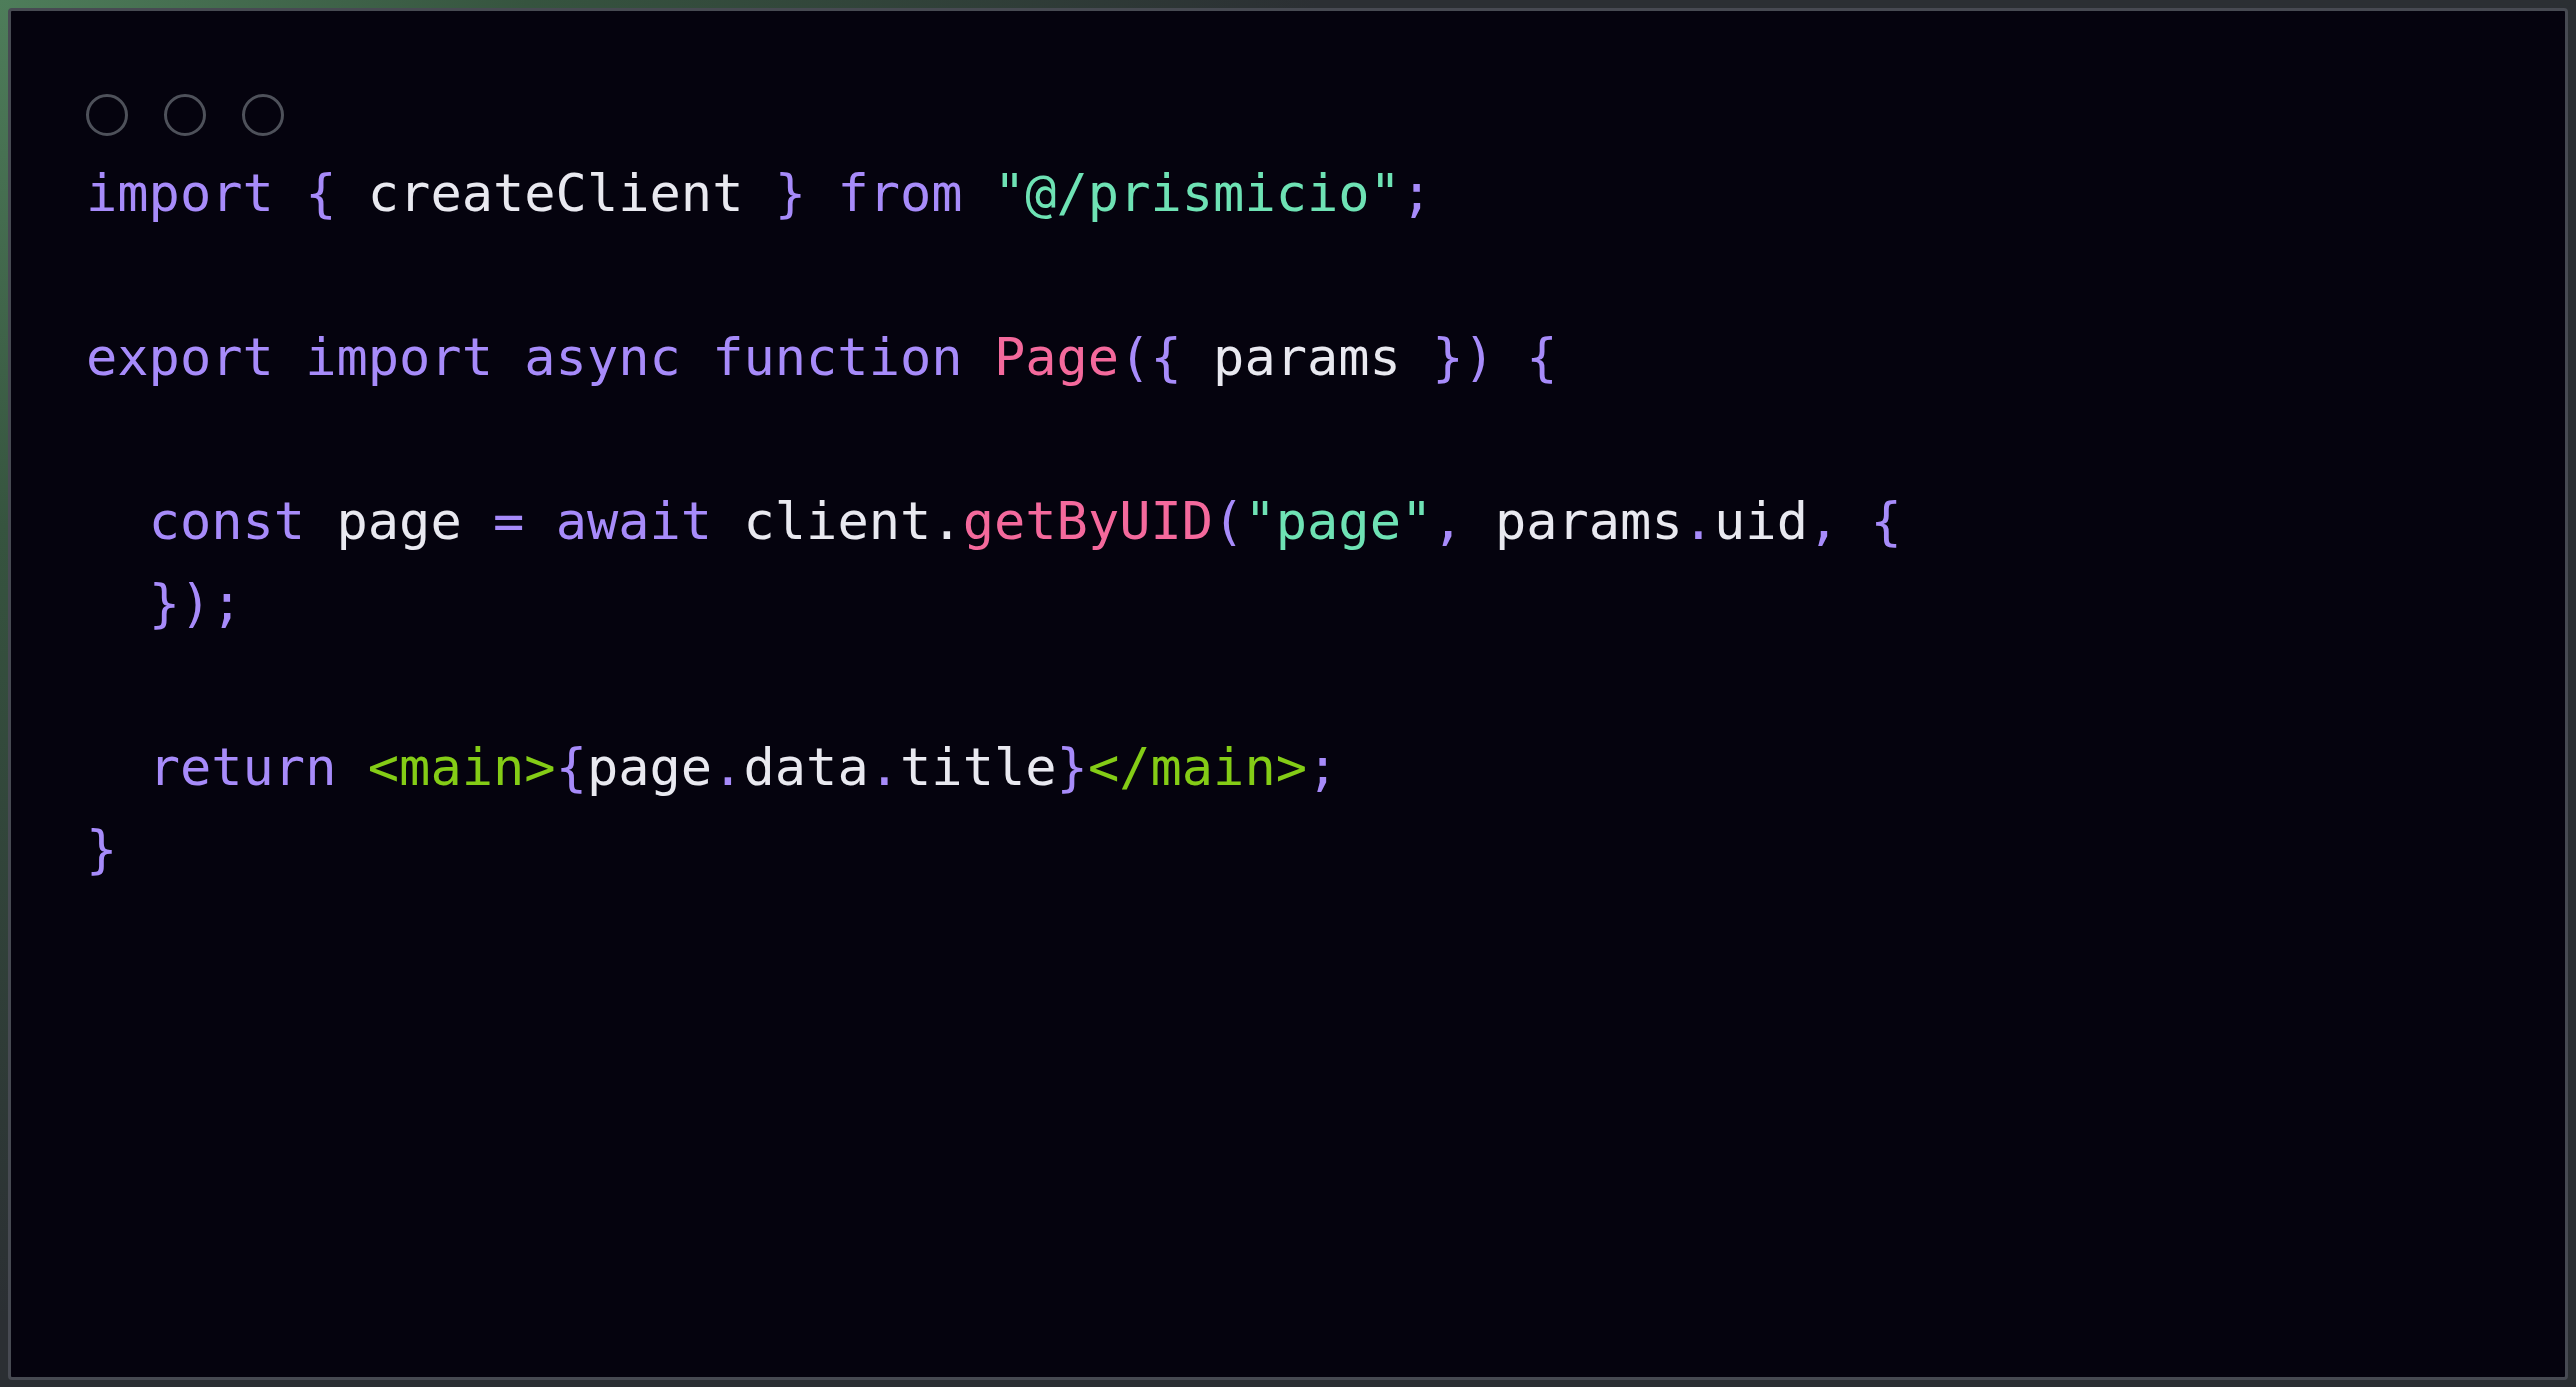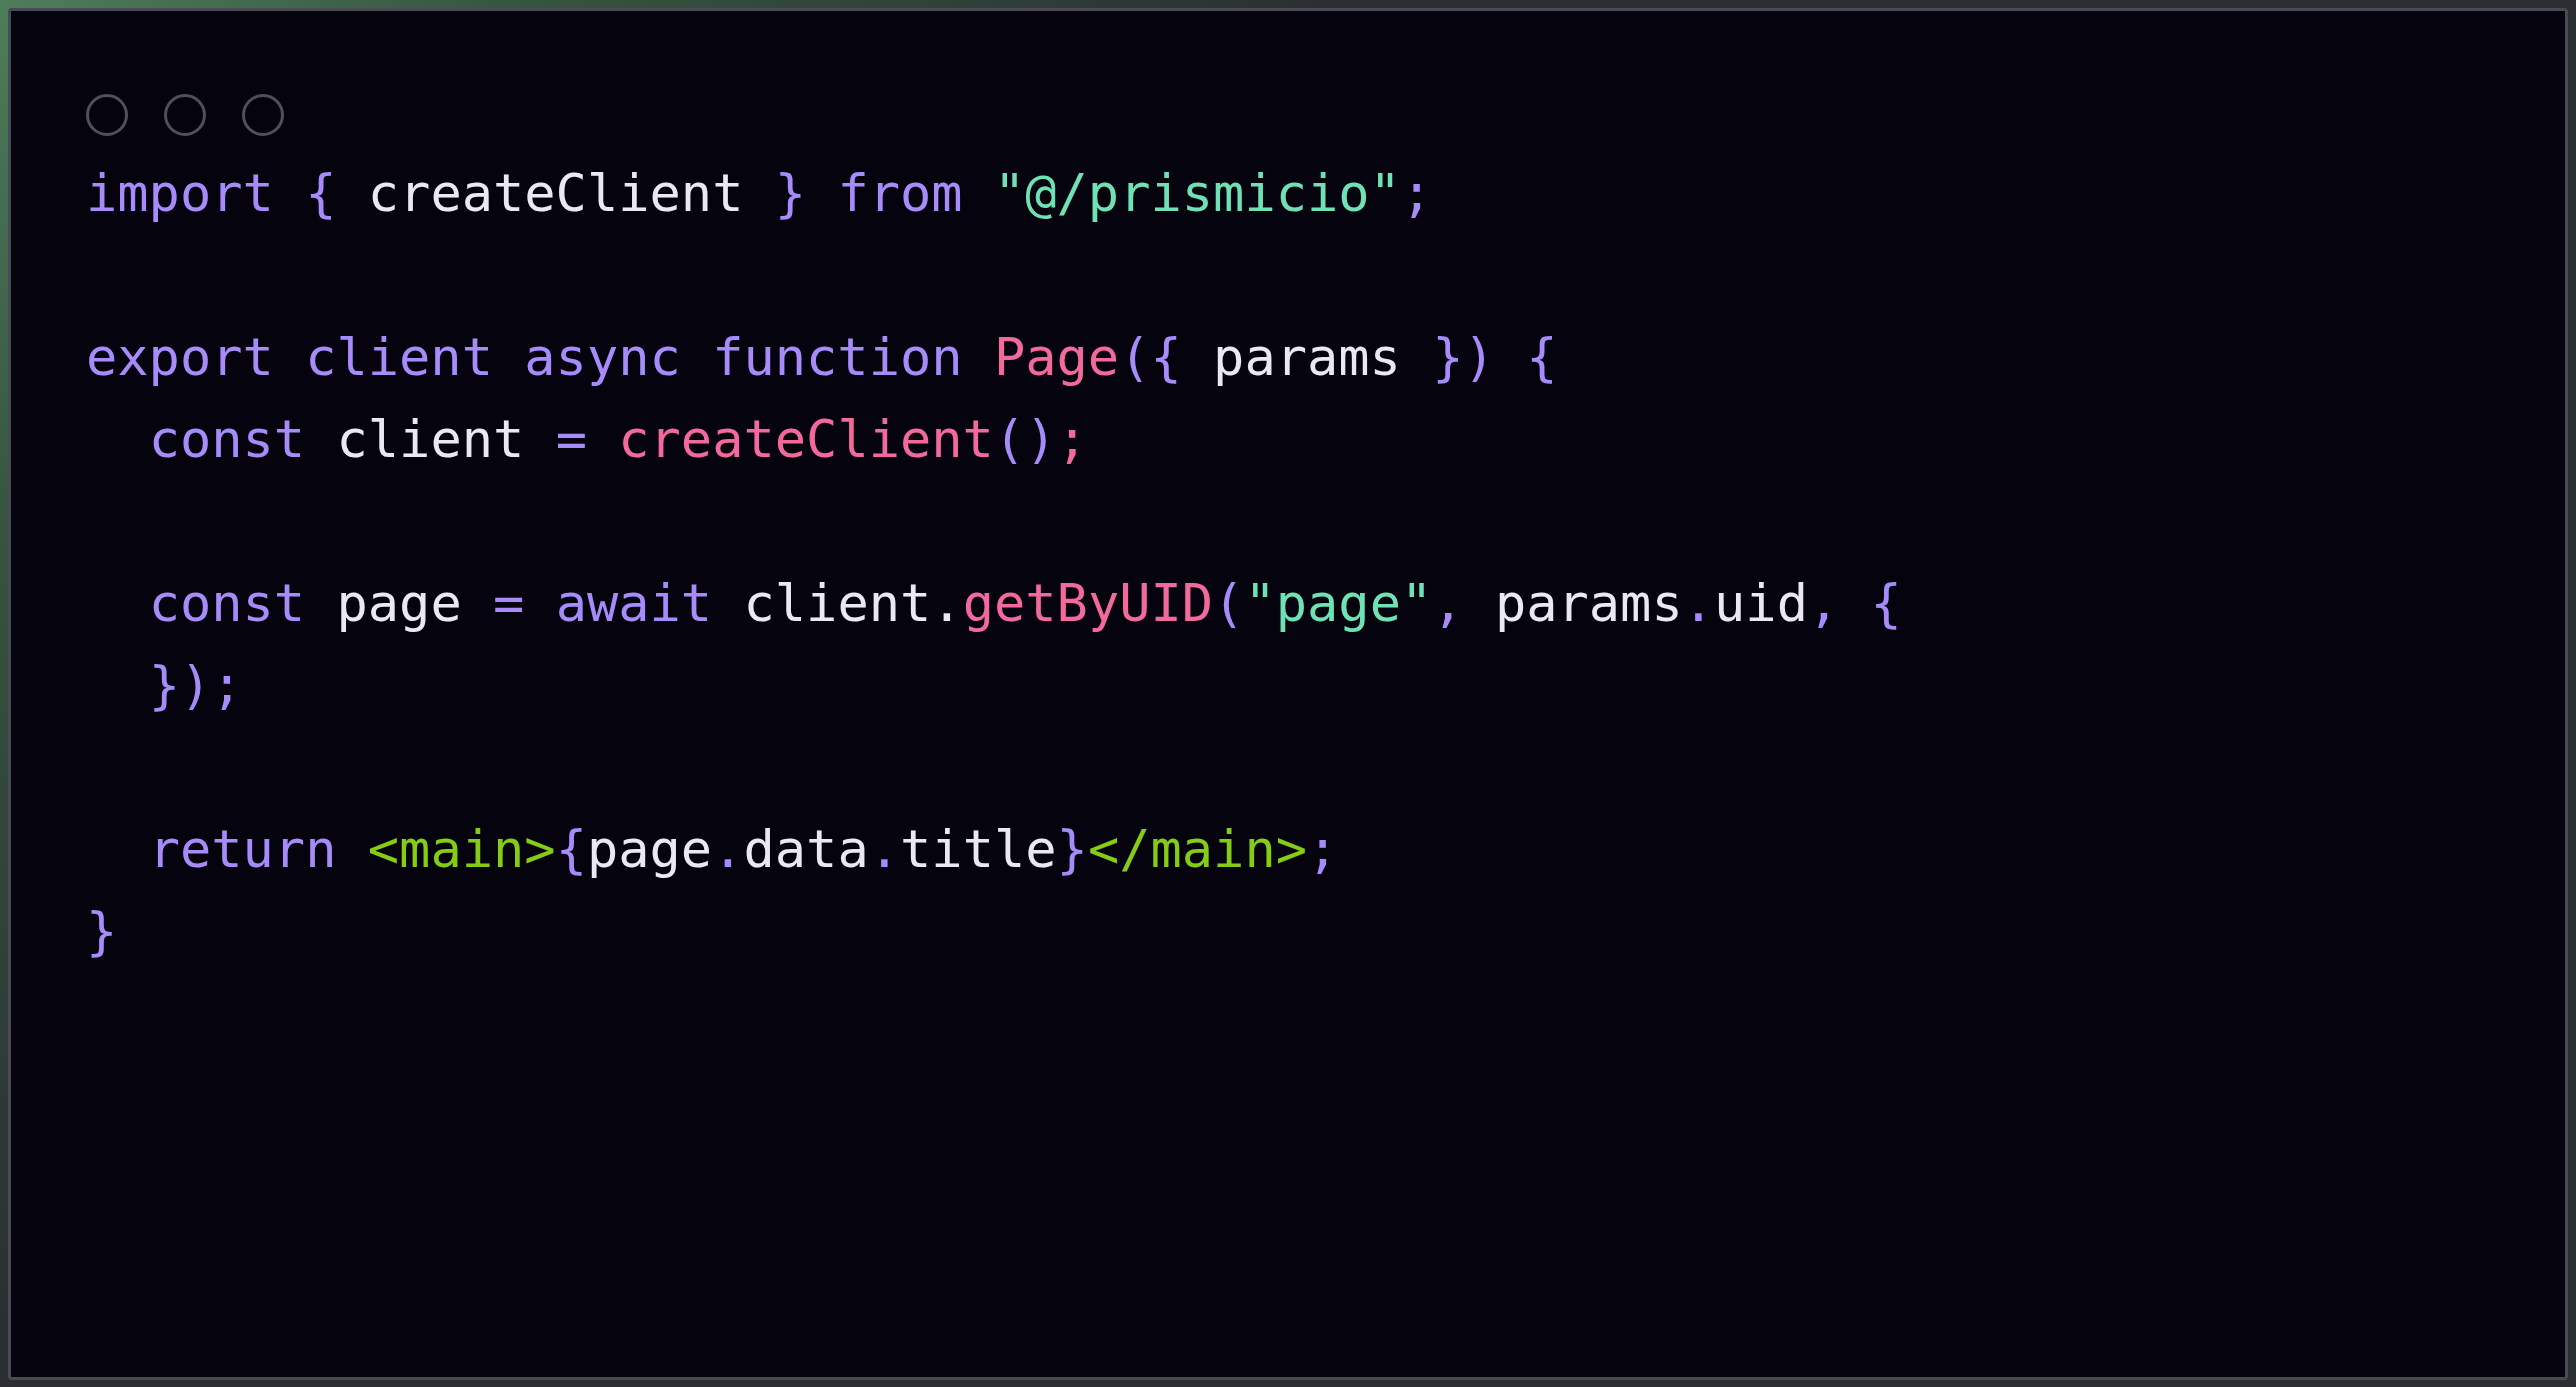--- a/index.html
+++ b/index.html
@@ -78,22 +78,21 @@
 
   <div class="titlebar">
     <span class="dot"></span>
     <span class="dot"></span>
     <span class="dot"></span>
   </div>
 
   <div class="code-area">
     <pre class="code" id="code-block"><span class="code-line"><span class="tok-kw">import</span><span class="tok-var"> </span><span class="tok-kw">{</span><span class="tok-var"> createClient </span><span class="tok-kw">}</span><span class="tok-var"> </span><span class="tok-kw">from</span><span class="tok-var"> </span><span class="tok-str">"@/prismicio"</span><span class="tok-kw">;</span>
 </span><span class="code-line">
-</span><span class="code-line"><span class="tok-kw">export client async function</span><span class="tok-var"> </span><span class="tok-fn">Page</span><span class="tok-kw">({</span><span class="tok-var"> params </span><span class="tok-kw">})</span><span class="tok-var"> </span><span class="tok-kw">{</span>
-</span><span class="code-line"><span class="tok-var">  </span><span class="tok-kw">const</span><span class="tok-var"> client </span><span class="tok-kw">=</span><span class="tok-var"> </span><span class="tok-fn">createClient</span><span class="tok-kw">()</span><span class="tok-fn">;</span>
+</span><span class="code-line"><span class="tok-kw">export import async function</span><span class="tok-var"> </span><span class="tok-fn">Page</span><span class="tok-kw">({</span><span class="tok-var"> params </span><span class="tok-kw">})</span><span class="tok-var"> </span><span class="tok-kw">{</span>
 </span><span class="code-line">
 </span><span class="code-line"><span class="tok-var">  </span><span class="tok-kw">const</span><span class="tok-var"> page </span><span class="tok-kw">=</span><span class="tok-var"> </span><span class="tok-kw">await</span><span class="tok-var"> client</span><span class="tok-var">.</span><span class="tok-fn">getByUID</span><span class="tok-kw">(</span><span class="tok-str">"page"</span><span class="tok-kw">,</span><span class="tok-var"> params</span><span class="tok-kw">.</span><span class="tok-var">uid</span><span class="tok-kw">,</span><span class="tok-var"> </span><span class="tok-kw">{</span>
 </span><span class="code-line"><span class="tok-var">  </span><span class="tok-kw">});</span>
 </span><span class="code-line">
 </span><span class="code-line"><span class="tok-var">  </span><span class="tok-kw">return</span><span class="tok-var"> </span><span class="tok-tag">&lt;main&gt;</span><span class="tok-kw">{</span><span class="tok-var">page</span><span class="tok-kw">.</span><span class="tok-var">data</span><span class="tok-kw">.</span><span class="tok-var">title</span><span class="tok-kw">}</span><span class="tok-tag">&lt;/main&gt;</span><span class="tok-kw">;</span>
 </span><span class="code-line"><span class="tok-kw">}</span>
 </span></pre>
   </div>
 
 </div>

